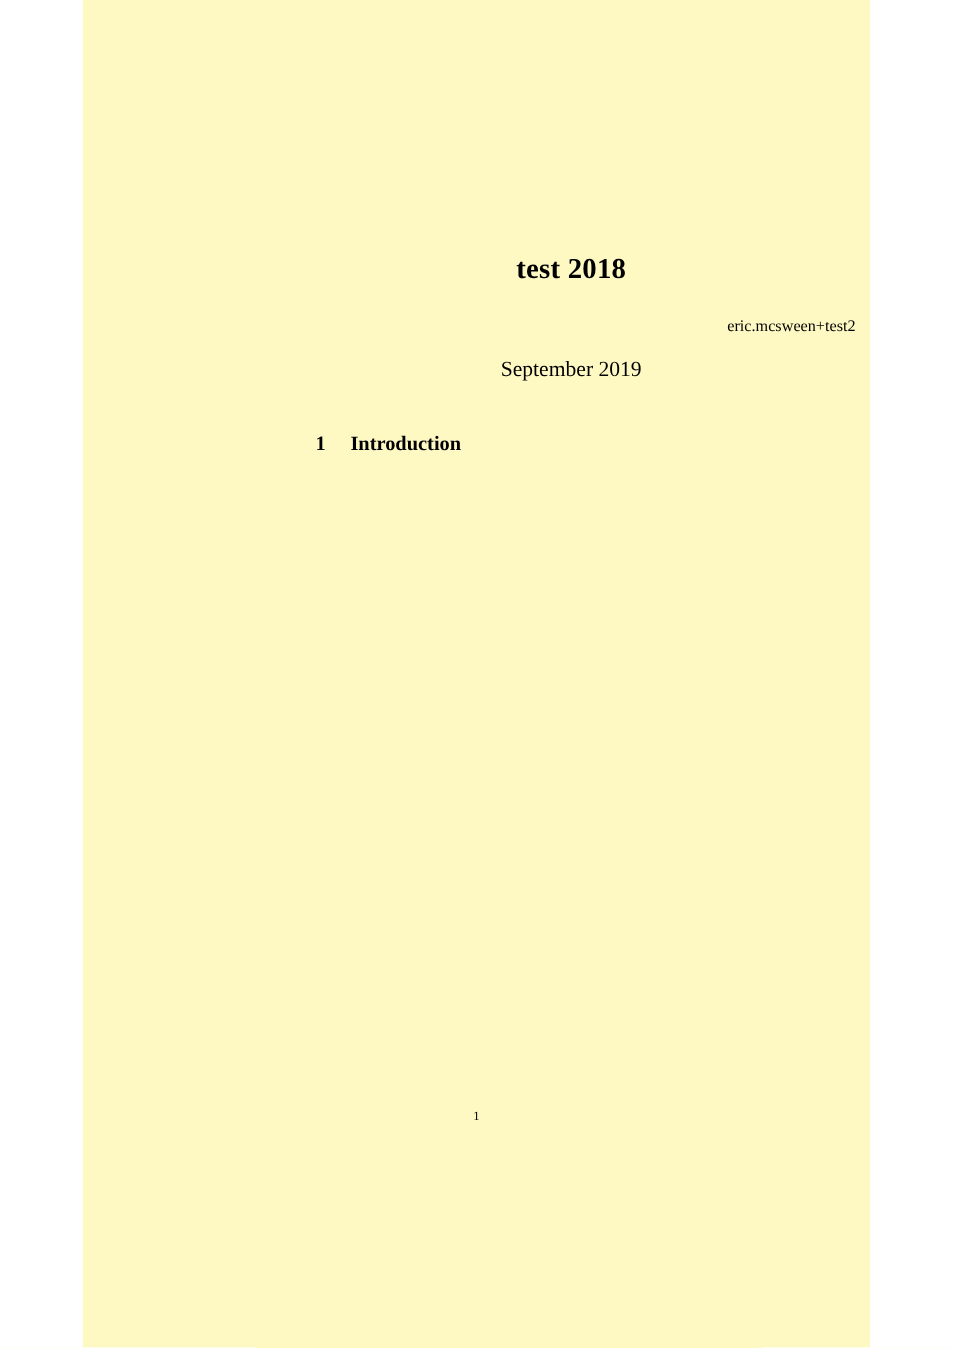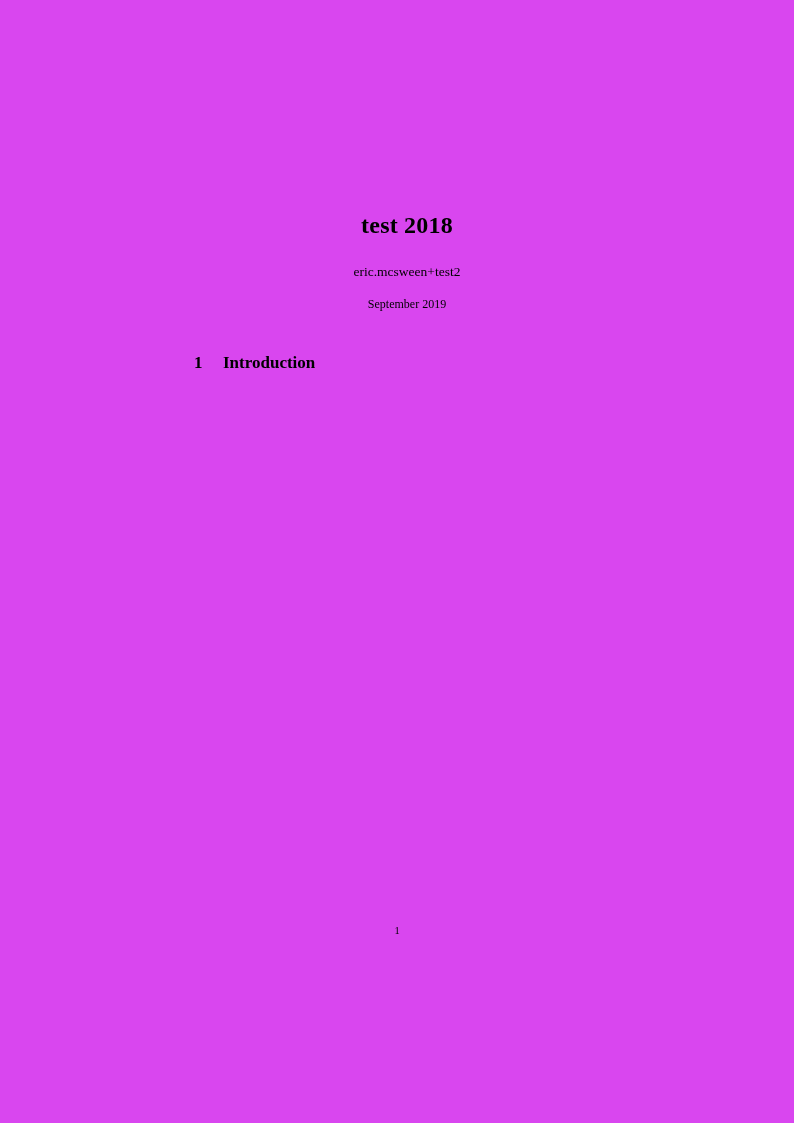--- a/index.html
+++ b/index.html
@@ -2,50 +2,50 @@
 <html><head>
 <meta charset="utf-8">
 <style>
   html, body {
     margin: 0;
     padding: 0;
     background: #ffffff;
   }
   .page {
     position: relative;
-    width: 794px;
+    width: 656px;
     height: 1123px;
-    background: #d946ef;
+    background: #fef9c3;
     margin: 0 auto;
     overflow: hidden;
     font-family: "Liberation Serif", "DejaVu Serif", serif;
     color: #000000;
   }
   .content {
     position: absolute;
     left: 170px;
     top: 0;
     width: 474px;
   }
   .doc-title {
     text-align: center;
     font-size: 24px;
     margin-top: 212px;
     line-height: 1.1;
     letter-spacing: 0.2px;
   }
   .doc-author {
-    text-align: center;
+    text-align: right;
     font-size: 13.5px;
     margin-top: 27px;
     line-height: 1.1;
   }
   .doc-date {
     text-align: center;
-    font-size: 12px;
+    font-size: 18px;
     margin-top: 18px;
     line-height: 1.1;
   }
   .section-heading {
     margin-top: 42px;
     font-size: 17px;
     font-weight: bold;
     text-align: left;
     margin-left: 24px;
   }

